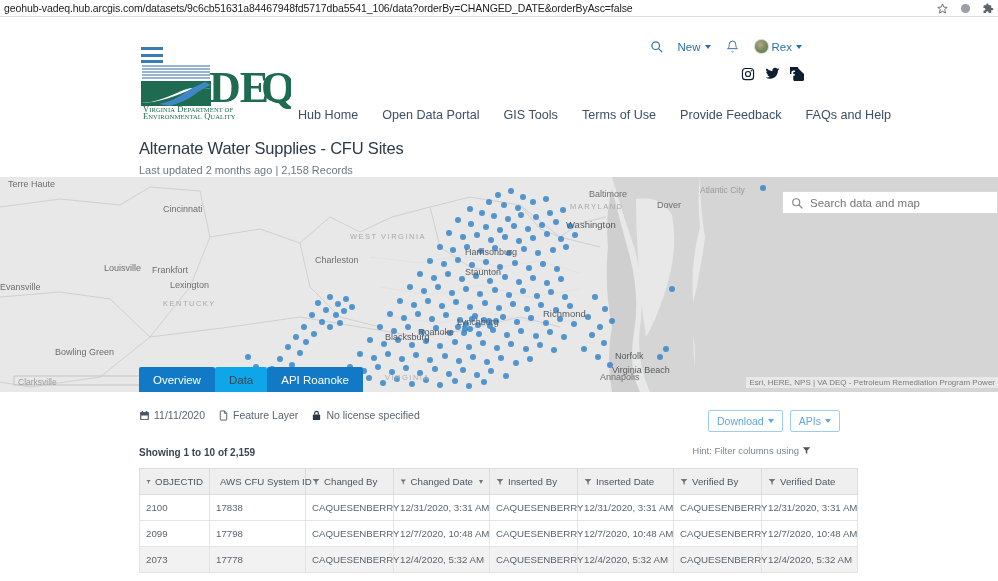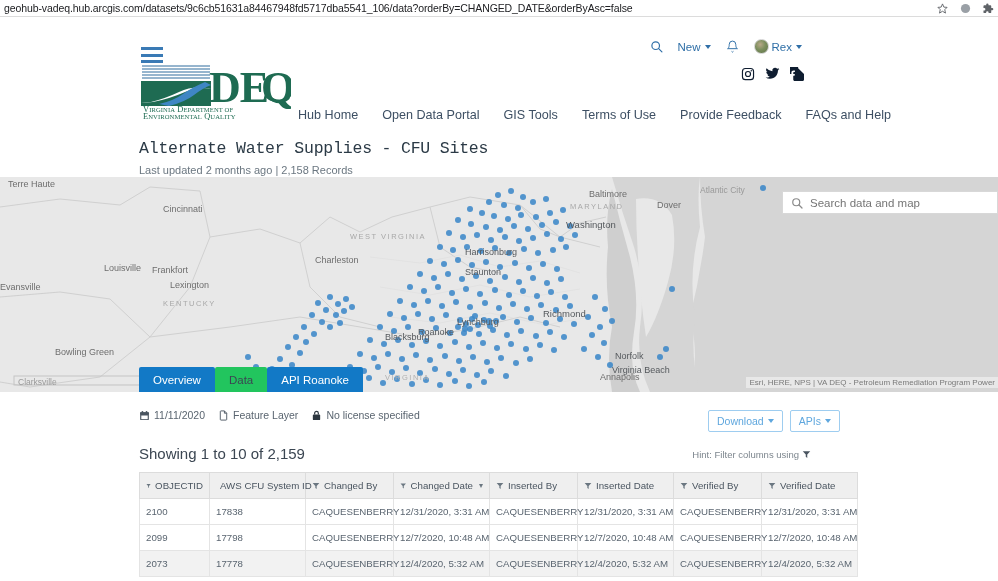--- a/index.html
+++ b/index.html
@@ -110,21 +110,20 @@
     color: #0f1d30;
   }
 
   
   .title-block { position: absolute; left: 139px; top: 122px; }
   .ds-title {
     font-size: 16.5px;
     font-weight: 400;
     color: #2b3a46;
     letter-spacing: -0.2px;
-    font-family: Liberation Mono, monospace;
   }
   .ds-sub {
     margin-top: 6px;
     font-size: 11px;
     color: #6b7781;
   }
 
   
   .map-area {
     position: absolute;
@@ -172,21 +171,21 @@
   .tab {
     height: 25px;
     padding: 4px 14px;
     display: flex; align-items: center;
     font-size: 11.5px;
     background: #1279c6;
     color: #ffffff;
     cursor: pointer;
     border-radius: 2px 2px 0 0;
   }
-  .tab.active { background: #22c55e; color: #3b4652; }
+  .tab.active { background: #0ea5e9; color: #3b4652; }
 
   
   .meta-row {
     position: absolute;
     left: 139px; top: 392px;
     display: flex; align-items: center;
     gap: 13px;
     font-size: 10.5px;
     color: #5a6570;
   }
@@ -219,23 +218,23 @@
   .table-section {
     position: absolute;
     left: 139px; top: 428px;
     width: 672px;
   }
   .tbl-head-row {
     display: flex; align-items: flex-end; justify-content: space-between;
     margin-bottom: 10px;
   }
   .showing {
-    font-size: 15px;
+    font-size: 10px;
     color: #3b4652;
-    font-weight: 400;
+    font-weight: 700;
   }
   .hint {
     font-size: 9.5px;
     color: #7d868e;
     display: flex; align-items: center; gap: 3px;
     padding-bottom: 2px;
   }
 
   table.data-table {
     border-collapse: collapse;

